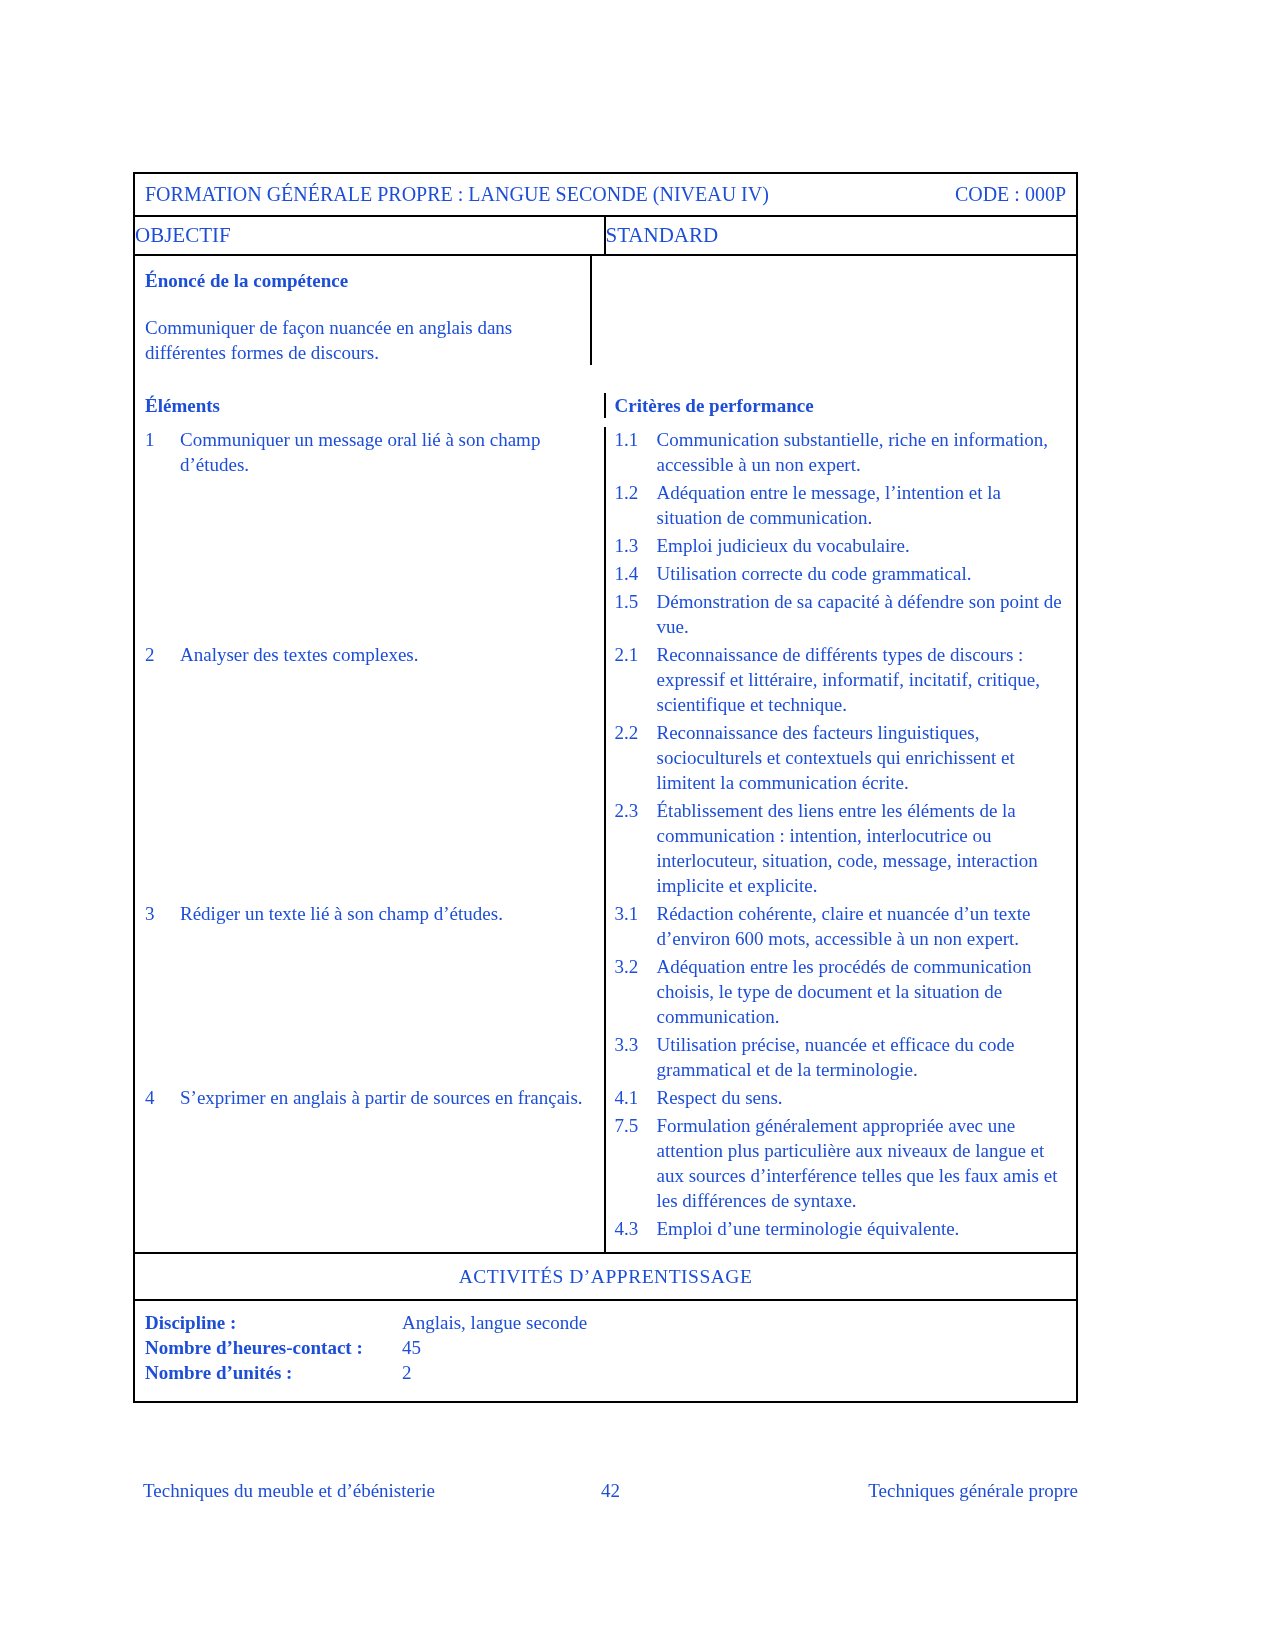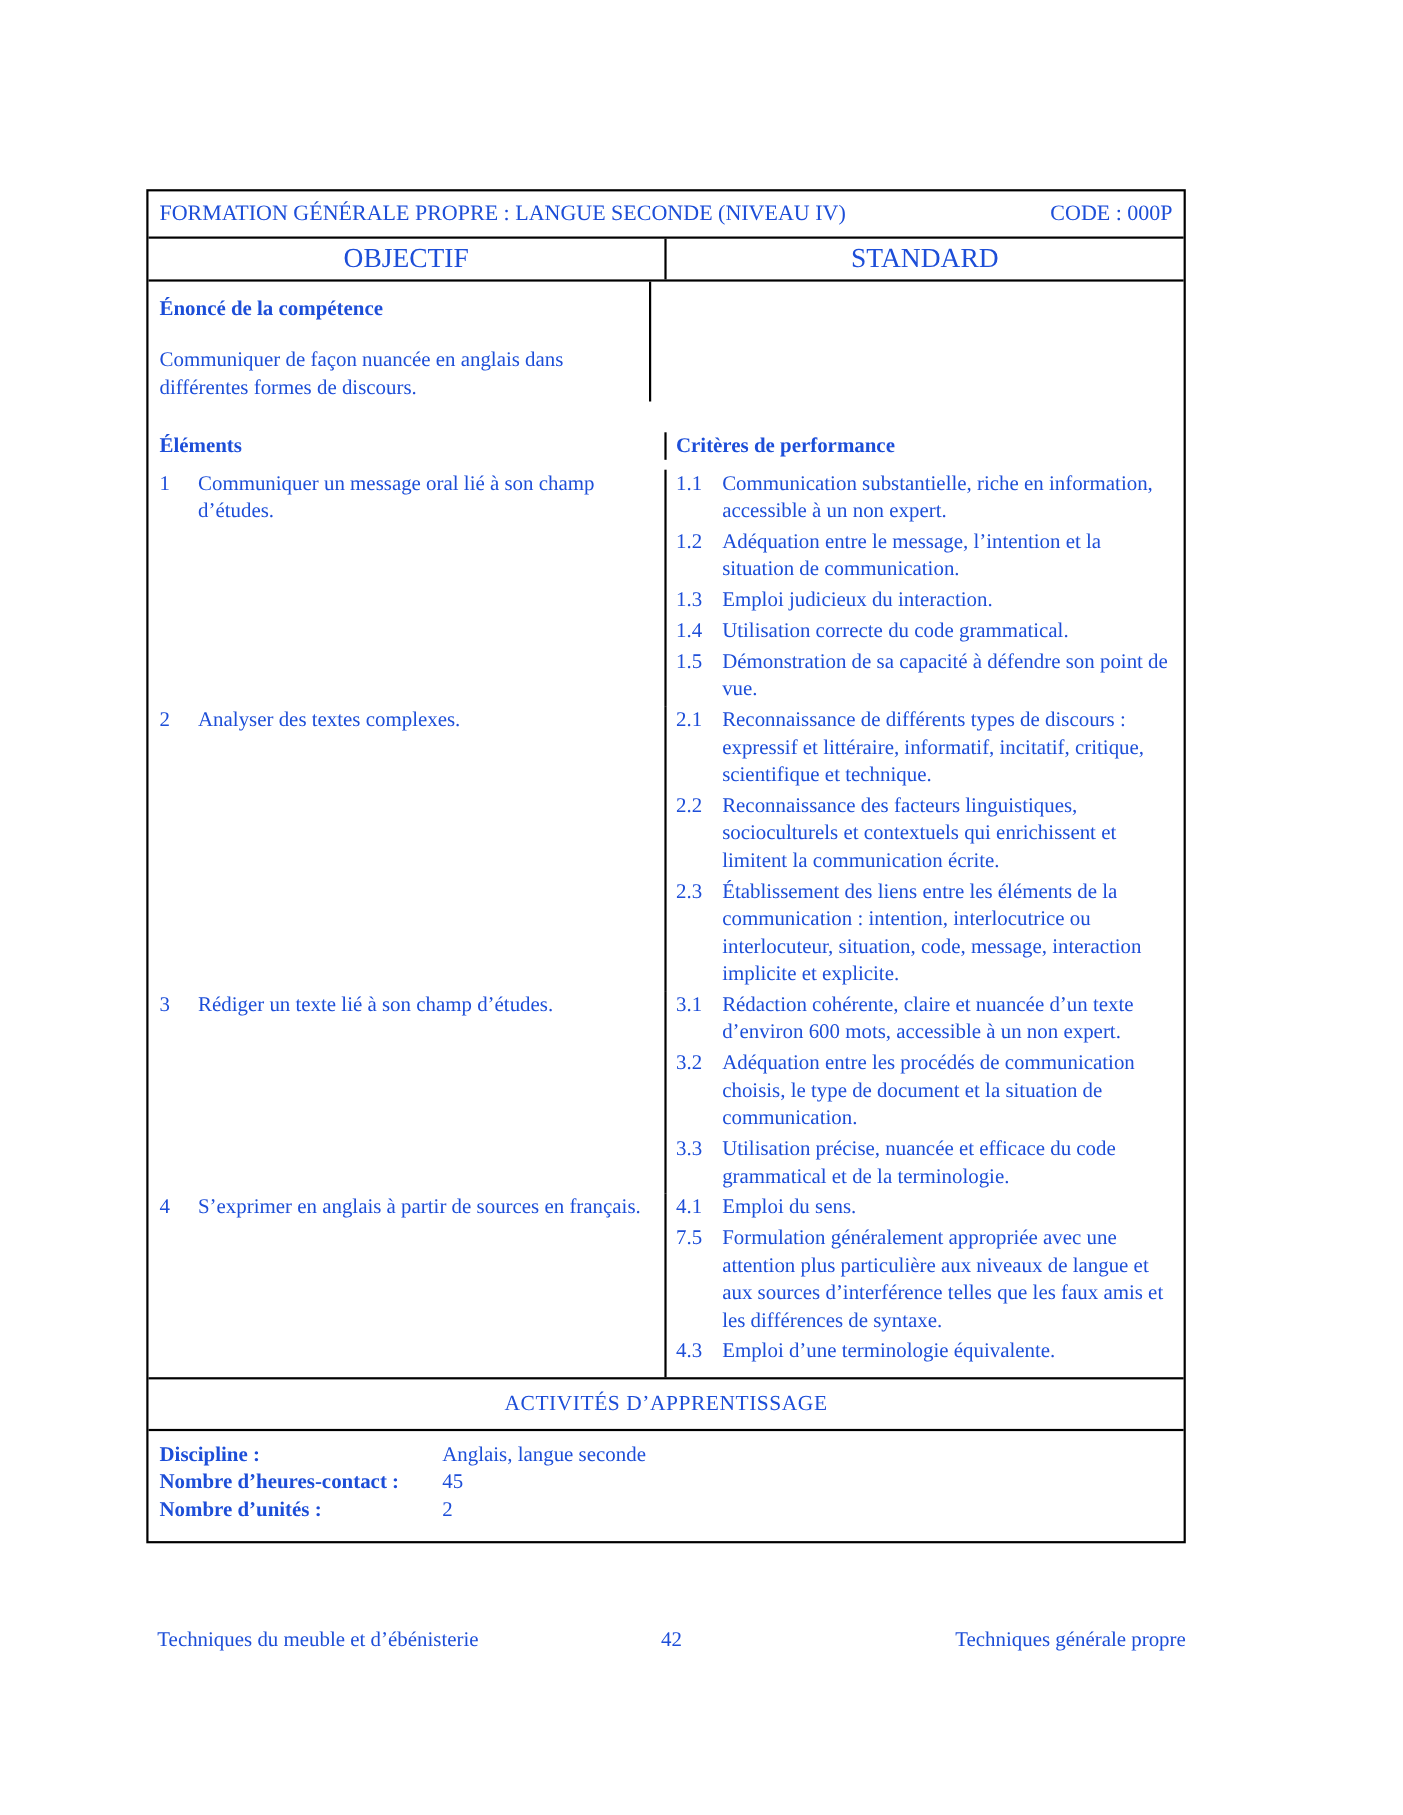--- a/index.html
+++ b/index.html
@@ -24,21 +24,21 @@
   }
   .title-row {
     display: flex;
     justify-content: space-between;
     align-items: center;
     padding: 8px 10px;
     border-bottom: 2px solid #000;
     font-size: 20px;
   }
   .col-header-row { display: flex; border-bottom: 2px solid #000; }
-  .col-cell { width: 50%; text-align: center; padding: 6px 0; font-size: 25px; }
+  .col-cell { width: 50%; text-align: left; padding: 6px 0; font-size: 21px; }
   .col-cell.left { border-right: 2px solid #000; }
 
   .body-row { display: flex; }
   .cell { width: 50%; }
   .cell.left  { border-right: 2px solid #000; padding: 0 14px 0 10px; }
   .cell.right { padding: 0 12px 0 9px; }
   .body-row:last-of-type .cell { padding-bottom: 8px; }
 
   .row-enonce .cell.left { padding-top: 12px; }
   .row-enonce { margin-bottom: 28px; gap: 28px; }
@@ -123,21 +123,21 @@
           <div class="item">
             <span class="num">1.1</span>
             <div class="txt">Communication substantielle, riche en information, accessible à un non expert.</div>
           </div>
           <div class="item">
             <span class="num">1.2</span>
             <div class="txt">Adéquation entre le message, l’intention et la situation de communication.</div>
           </div>
           <div class="item">
             <span class="num">1.3</span>
-            <div class="txt">Emploi judicieux du interaction.</div>
+            <div class="txt">Emploi judicieux du vocabulaire.</div>
           </div>
           <div class="item">
             <span class="num">1.4</span>
             <div class="txt">Utilisation correcte du code grammatical.</div>
           </div>
           <div class="item">
             <span class="num">1.5</span>
             <div class="txt">Démonstration de sa capacité à défendre son point de vue.</div>
           </div>
         </div>
@@ -192,21 +192,21 @@
       <div class="body-row">
         <div class="cell left">
           <div class="item">
             <span class="num">4</span>
             <div class="txt">S’exprimer en anglais à partir de sources en français.</div>
           </div>
         </div>
         <div class="cell right">
           <div class="item">
             <span class="num">4.1</span>
-            <div class="txt">Emploi du sens.</div>
+            <div class="txt">Respect du sens.</div>
           </div>
           <div class="item">
             <span class="num">7.5</span>
             <div class="txt">Formulation généralement appropriée avec une attention plus particulière aux niveaux de langue et aux sources d’interférence telles que les faux amis et les différences de syntaxe.</div>
           </div>
           <div class="item">
             <span class="num">4.3</span>
             <div class="txt">Emploi d’une terminologie équivalente.</div>
           </div>
         </div>

